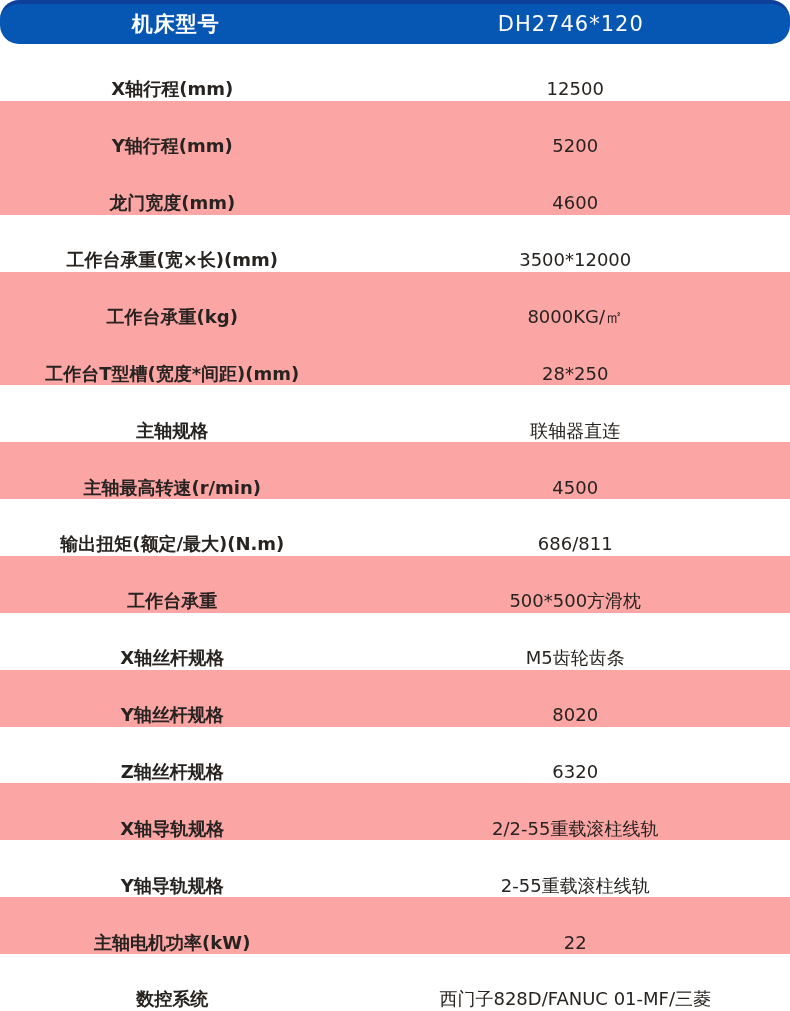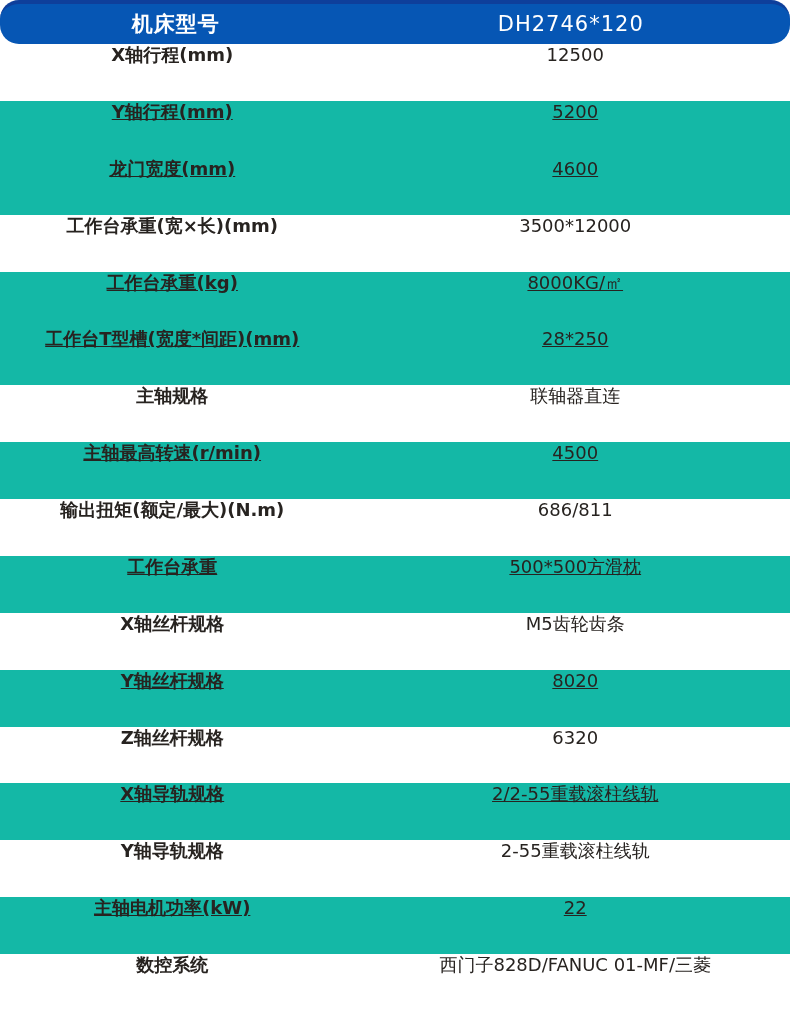--- a/index.html
+++ b/index.html
@@ -27,27 +27,27 @@
     border-radius: 19px;
   }
   .header-row .cell {
     font-weight: bold;
     font-size: 21px;
     letter-spacing: 1px;
   }
   .row {
     flex: 1 1 auto;
     display: flex;
-    align-items: flex-start;
+    align-items: flex-end;
     color: #272320;
     font-size: 18px;
     gap: 16px;
   }
   .row.white { background: #ffffff; }
-  .row.gray  { background: #14b8a6; text-decoration: underline; }
+  .row.gray  { background: #fca5a5; }
   .cell {
     text-align: center;
     line-height: 1.25;
     padding: 0 8px;
     box-sizing: border-box;
   }
   .cell.label {
     width: 44.5%;
     font-weight: bold;
   }

